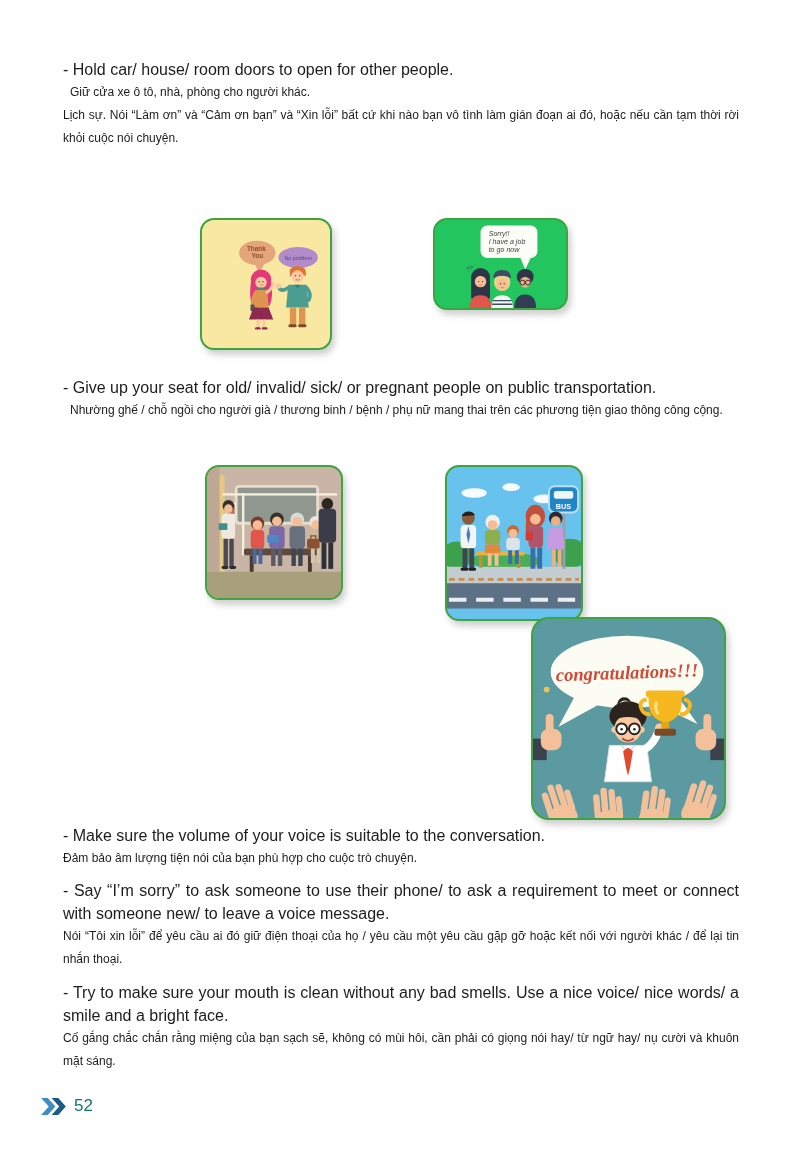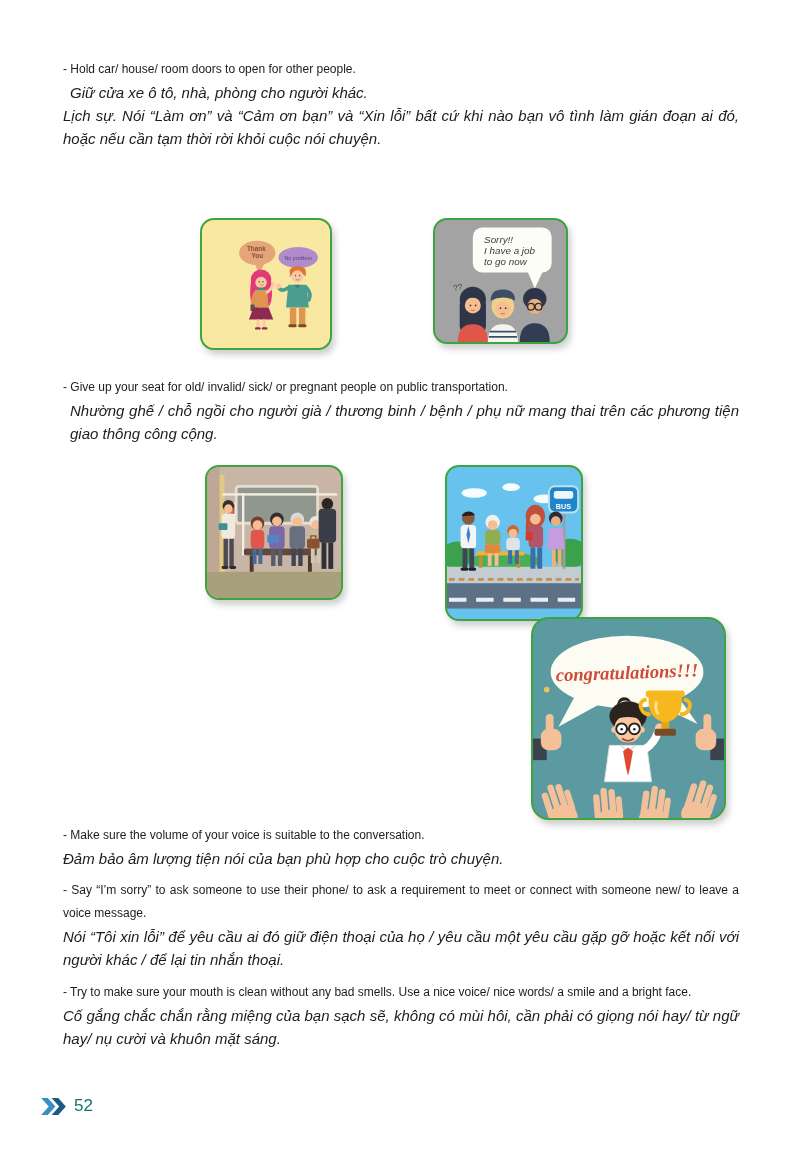--- a/index.html
+++ b/index.html
@@ -2,22 +2,22 @@
 <html lang="en"><head>
 <meta charset="utf-8">
 <style>
   html,body { margin:0; padding:0; background:#ffffff; }
   .page {
     position:relative; width:800px; height:1155px; background:#ffffff;
     font-family:"Liberation Sans", sans-serif; color:#1c1c1c; overflow:hidden;
   }
   .tblock { position:absolute; }
   .tblock p { margin:0; }
-  p.en { font-size:12px; line-height:23px; }
-  p.vi { font-size:15px; line-height:23px; font-style:italic; }
+  p.en { font-size:16px; line-height:23px; }
+  p.vi { font-size:12px; line-height:23px; }
   .indent { padding-left:7px; }
   .just { text-align:justify; }
   .card {
     position:absolute; border:2.5px solid #3fa33f; border-radius:14px;
     overflow:hidden; box-shadow:3px 5px 6px rgba(120,120,120,0.35);
     box-sizing:border-box;
   }
   .card svg { display:block; width:100%; height:100%; }
   .footer {
     position:absolute; left:40px; top:1096px;
@@ -87,21 +87,21 @@
         <circle cx="64" cy="68.5" r="3.6" fill="#fac9a2"></circle>
         <path d="M101,71 Q108,79 104,87" stroke="#4b9d8f" stroke-width="5" fill="none" stroke-linecap="round"></path>
         <rect x="79" y="97" width="8.5" height="23" fill="#de9550"></rect>
         <rect x="91" y="97" width="8.5" height="23" fill="#de9550"></rect>
         <rect x="77" y="119" width="11" height="4" rx="2" fill="#7a4a28"></rect>
         <rect x="90" y="119" width="11" height="4" rx="2" fill="#7a4a28"></rect>
       </g>
     </svg>
   </div>
 
-  <div class="card" style="left:433px; top:218px; width:135px; height:126px; background:#a3a3a3;">
+  <div class="card" style="left:433px; top:218px; width:135px; height:92px; background:#22c55e;">
     <svg viewBox="0 0 135 130">
       <g>
         <rect x="38" y="8" width="84" height="48" rx="10" fill="#fdfdf8"></rect>
         <path d="M96,54 L104,73 L113,54 Z" fill="#fdfdf8"></path>
         <text x="50" y="24" font-size="10.5" fill="#3c3c3c" font-style="italic">
           <tspan>Sorry!!</tspan>
           <tspan x="50" dy="12">I have a job</tspan>
           <tspan x="50" dy="12">to go now</tspan>
         </text>
       </g>

